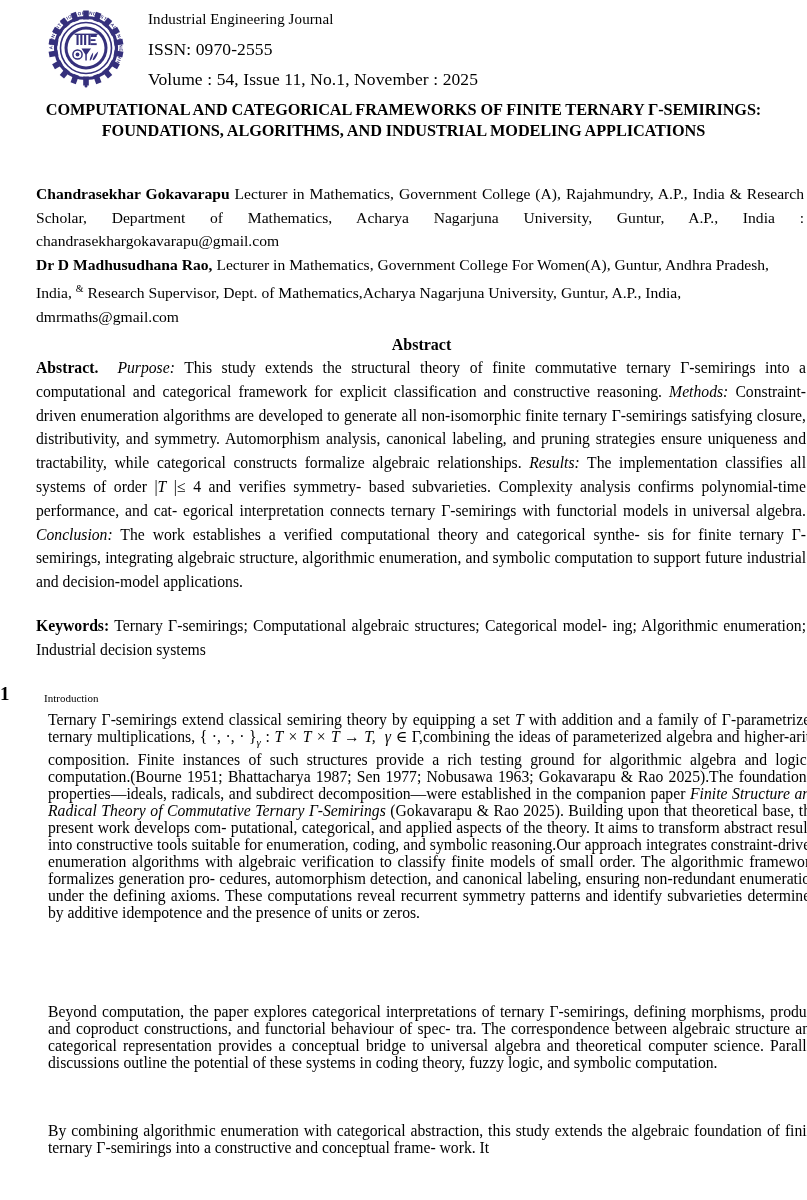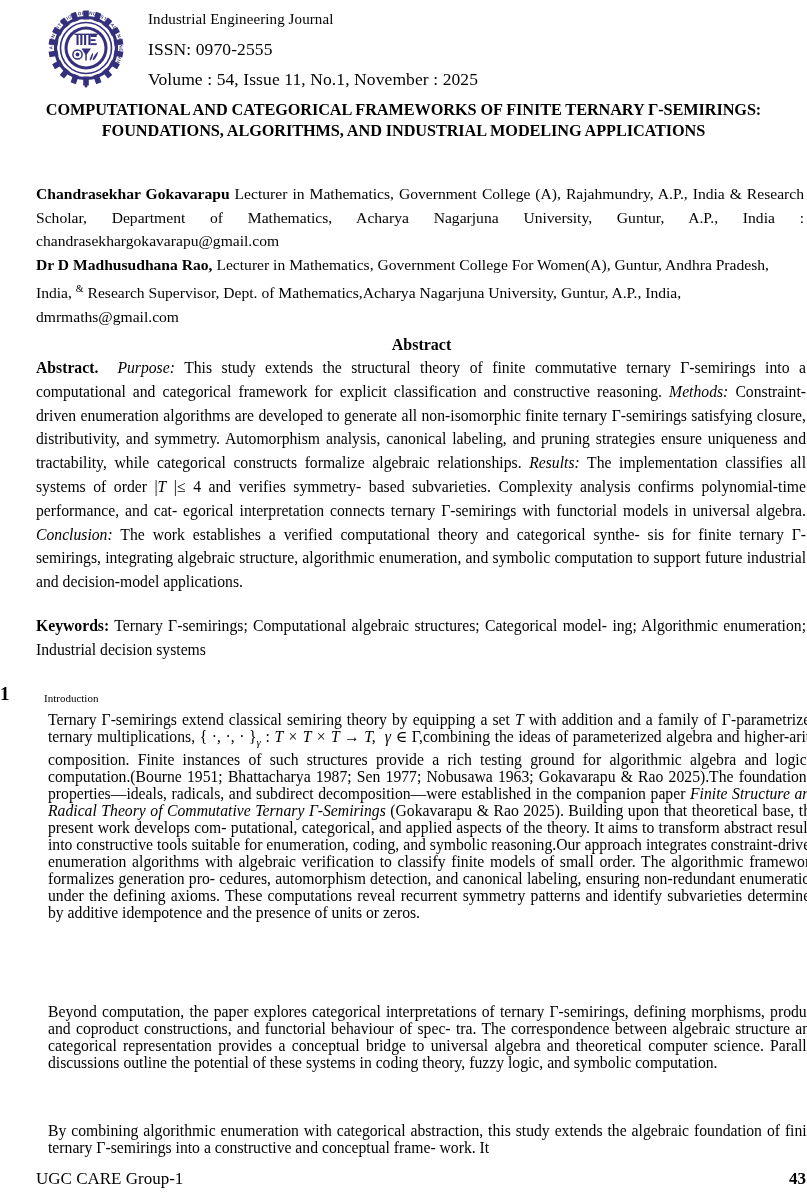--- a/index.html
+++ b/index.html
@@ -280,18 +280,14 @@
   <div class="section-title">Introduction</div>
 
   <div class="body-text" id="para-1">
     <span>Ternary Γ-semirings extend classical semiring theory by equipping a set </span><span class="mathvar">T</span><span> with addition and a family of Γ-parametrized ternary multiplications, </span><span>{ ·, ·, · }</span><sub class="mathvar" style="font-size:11px;">γ</sub><span> : </span><span class="mathvar">T × T × T → T,</span><span>&nbsp; </span><span class="mathvar">γ</span><span> ∈ Γ,</span><span>combining the ideas of parameterized algebra and higher-arity composition. Finite instances of such structures provide a rich testing ground for algorithmic algebra and logical computation.(Bourne 1951; Bhattacharya 1987; Sen 1977; Nobusawa 1963; Gokavarapu &amp; Rao 2025).The foundational properties—ideals, radicals, and subdirect decomposition—were established in the companion paper </span><span class="ital">Finite Structure and Radical Theory of Commutative Ternary Γ-Semirings</span><span> (Gokavarapu &amp; Rao 2025). Building upon that theoretical base, the present work develops com- putational, categorical, and applied aspects of the theory.  It aims to transform abstract results into constructive tools suitable for enumeration, coding, and symbolic reasoning.Our approach integrates constraint-driven enumeration algorithms with algebraic verification to classify finite models of small order. The algorithmic framework formalizes generation pro- cedures, automorphism detection, and canonical labeling, ensuring non-redundant enumeration under the defining axioms. These computations reveal recurrent symmetry patterns and identify subvarieties determined by additive idempotence and the presence of units or zeros.</span>
   </div>
 
   <div class="body-text" id="para-2">Beyond computation, the paper explores categorical interpretations of ternary Γ-semirings, defining morphisms, product and coproduct constructions, and functorial behaviour of spec- tra. The correspondence between algebraic structure and categorical representation provides a conceptual bridge to universal algebra and theoretical computer science. Parallel discussions outline the potential of these systems in coding theory, fuzzy logic, and symbolic computation.</div>
 
   <div class="body-text" id="para-3">By combining algorithmic enumeration with categorical abstraction, this study extends the algebraic foundation of finite ternary Γ-semirings into a constructive and conceptual frame- work. It</div>
 
-  <div class="footer">
-    <div class="footer-left">UGC CARE Group-1</div>
-    <div class="footer-right">43</div>
-  </div>
 
 </div>
 
 </body></html>

